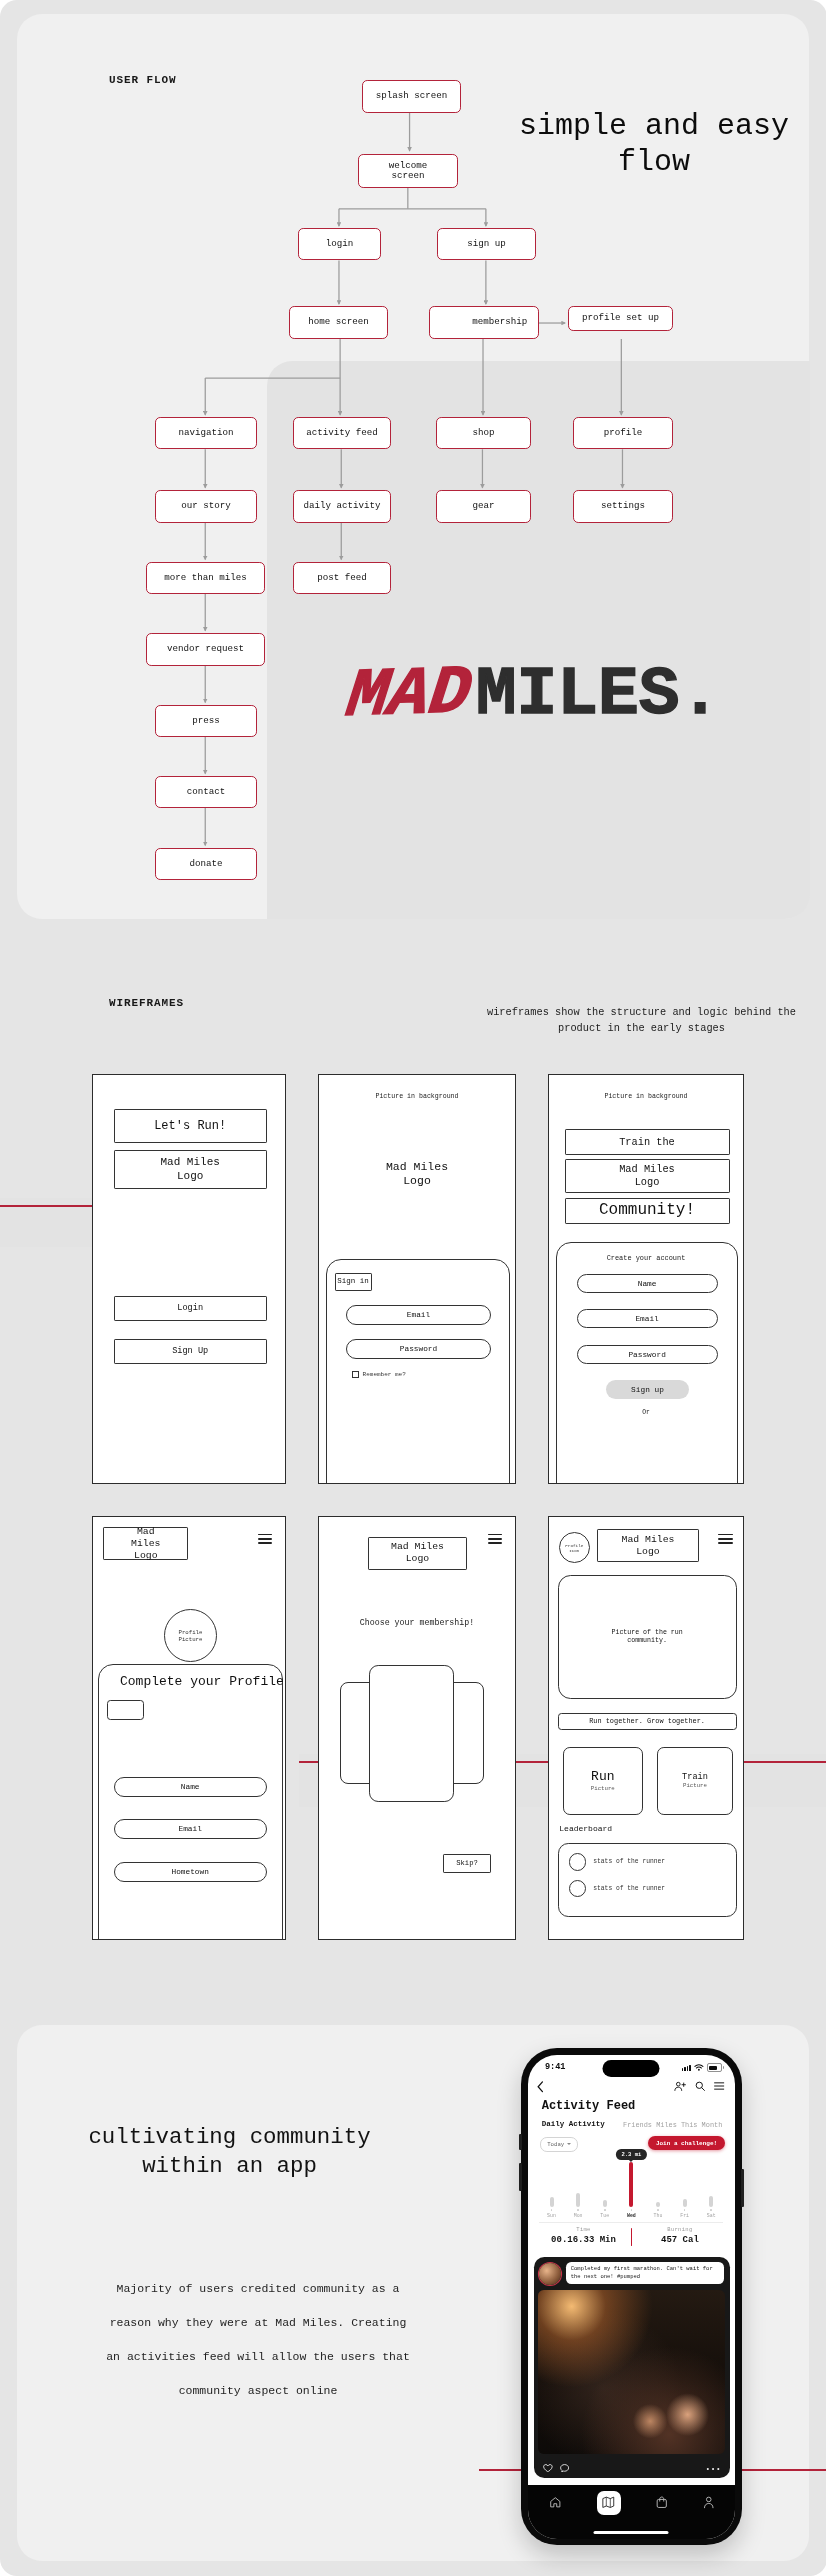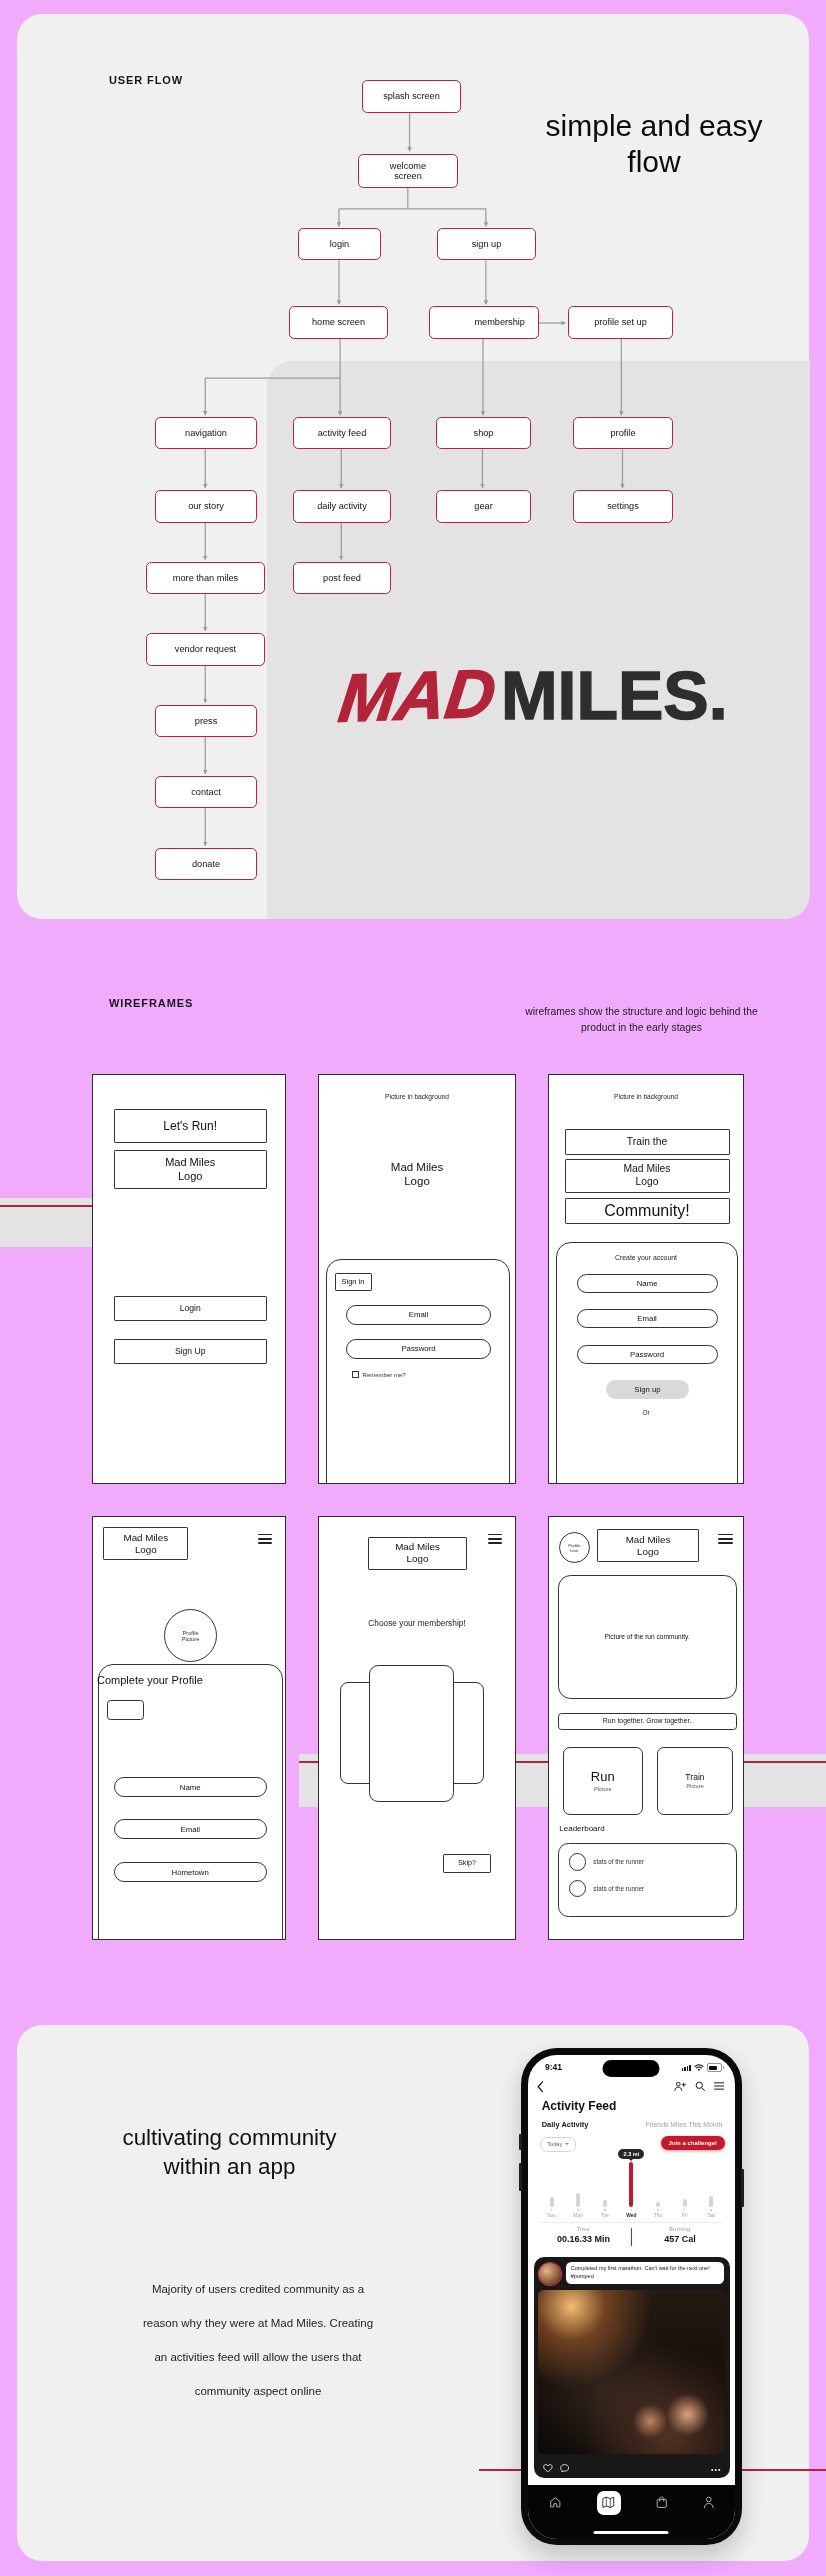--- a/index.html
+++ b/index.html
@@ -1,17 +1,17 @@
 <!DOCTYPE html>
 <html style="font-size:9.2px"><head>
 <meta charset="utf-8">
 <style>
   html,body{margin:0;padding:0;background:#fff;}
-  .page{position:relative;width:827px;height:2576px;background:#f0abfc;
-        font-family:Liberation Sans, sans-serif;color:#151515;overflow:hidden;}
+  .page{position:relative;width:827px;height:2576px;background:#e5e5e5;
+        font-family:Liberation Mono, monospace;color:#151515;overflow:hidden;border-radius:17px;}
   .a{position:absolute;box-sizing:border-box;}
   :root{
     --red:#b3233a; --redb:#c4182f; --ink:#151515;
     --gray-card:#f0f0f0; --gray-panel:#e3e3e3; --arrow:#9c9c9c;
   }
 
   
   .card1{left:17px;top:13.8px;width:792px;height:905px;background:var(--gray-card);border-radius:25px;}
   .panel1{left:250px;top:347px;width:543px;height:558px;background:var(--gray-panel);border-radius:25px 0 25px 0;}
   .sec-label{font-size:11px;font-weight:bold;letter-spacing:0.9px;color:#181818;}
@@ -153,21 +153,21 @@
     <div class="a sec-label" style="left:92px;top:60px;">USER FLOW</div>
 
     <div class="a fc" style="left:345px;top:66px;width:99px;height:33px;">splash screen</div>
     <div class="a fc" style="left:341px;top:140px;width:100px;height:34px;">
         <span style="display:inline-block;width:45px;">welcome screen</span>
       </div>
     <div class="a fc" style="left:281px;top:214px;width:83px;height:32px;">login</div>
     <div class="a fc" style="left:420px;top:214px;width:99px;height:32px;">sign up</div>
     <div class="a fc" style="left:272px;top:292px;width:99px;height:33px;">home screen</div>
     <div class="a fc" style="left:412px;top:292px;width:110px;height:33px;padding-left:36px;">membership</div>
-    <div class="a fc" style="left:551px;top:292px;width:105px;height:33px;">profile set up</div>
+    <div class="a fc" style="left:551px;top:292px;width:105px;height:25px;">profile set up</div>
     <div class="a fc" style="left:138px;top:403px;width:102px;height:32px;">navigation</div>
     <div class="a fc" style="left:276px;top:403px;width:98px;height:32px;">activity feed</div>
     <div class="a fc" style="left:419px;top:403px;width:95px;height:32px;">shop</div>
     <div class="a fc" style="left:556px;top:403px;width:100px;height:32px;">profile</div>
     <div class="a fc" style="left:138px;top:476px;width:102px;height:33px;">our story</div>
     <div class="a fc" style="left:276px;top:476px;width:98px;height:33px;">daily activity</div>
     <div class="a fc" style="left:419px;top:476px;width:95px;height:33px;">gear</div>
     <div class="a fc" style="left:556px;top:476px;width:100px;height:33px;">settings</div>
     <div class="a fc" style="left:129px;top:548px;width:119px;height:32px;">more than miles</div>
     <div class="a fc" style="left:276px;top:548px;width:98px;height:32px;">post feed</div>
@@ -241,21 +241,21 @@
       </div>
     <div class="a wmenu" style="right:12.6px;top:17px;">
         <span></span>
         <span></span>
         <span></span>
       </div>
     <div class="a wcircle" style="left:71px;top:92px;width:53px;height:53px;font-size:5.7px;">
         <span style="display:inline-block;width:34px;">Profile Picture</span>
       </div>
     <div class="a wcard" style="left:4.6px;top:147px;width:185px;height:278px;"></div>
-    <div class="a wtext" style="left:4px;top:157px;font-size:11px;">Complete your Profile</div>
+    <div class="a wtext" style="left:27px;top:157px;font-size:13px;">Complete your Profile</div>
     <div class="a wbox" style="left:13.8px;top:183px;width:37px;height:19.5px;border-radius:3.4px;"></div>
     <div class="a wpill" style="left:20.7px;top:260px;width:153px;height:20px;">Name</div>
     <div class="a wpill" style="left:20.7px;top:302px;width:153px;height:20px;">Email</div>
     <div class="a wpill" style="left:20.7px;top:345px;width:153px;height:20px;">Hometown</div>
   </div>
 
   <div class="a wf" style="left:318px;top:1516px;width:198px;height:424px;">
     <div class="a wbox" style="left:49px;top:19.5px;width:99px;height:33px;font-size:9.8px;">
         <span style="display:inline-block;width:55px;">Mad Miles Logo</span>
       </div>

